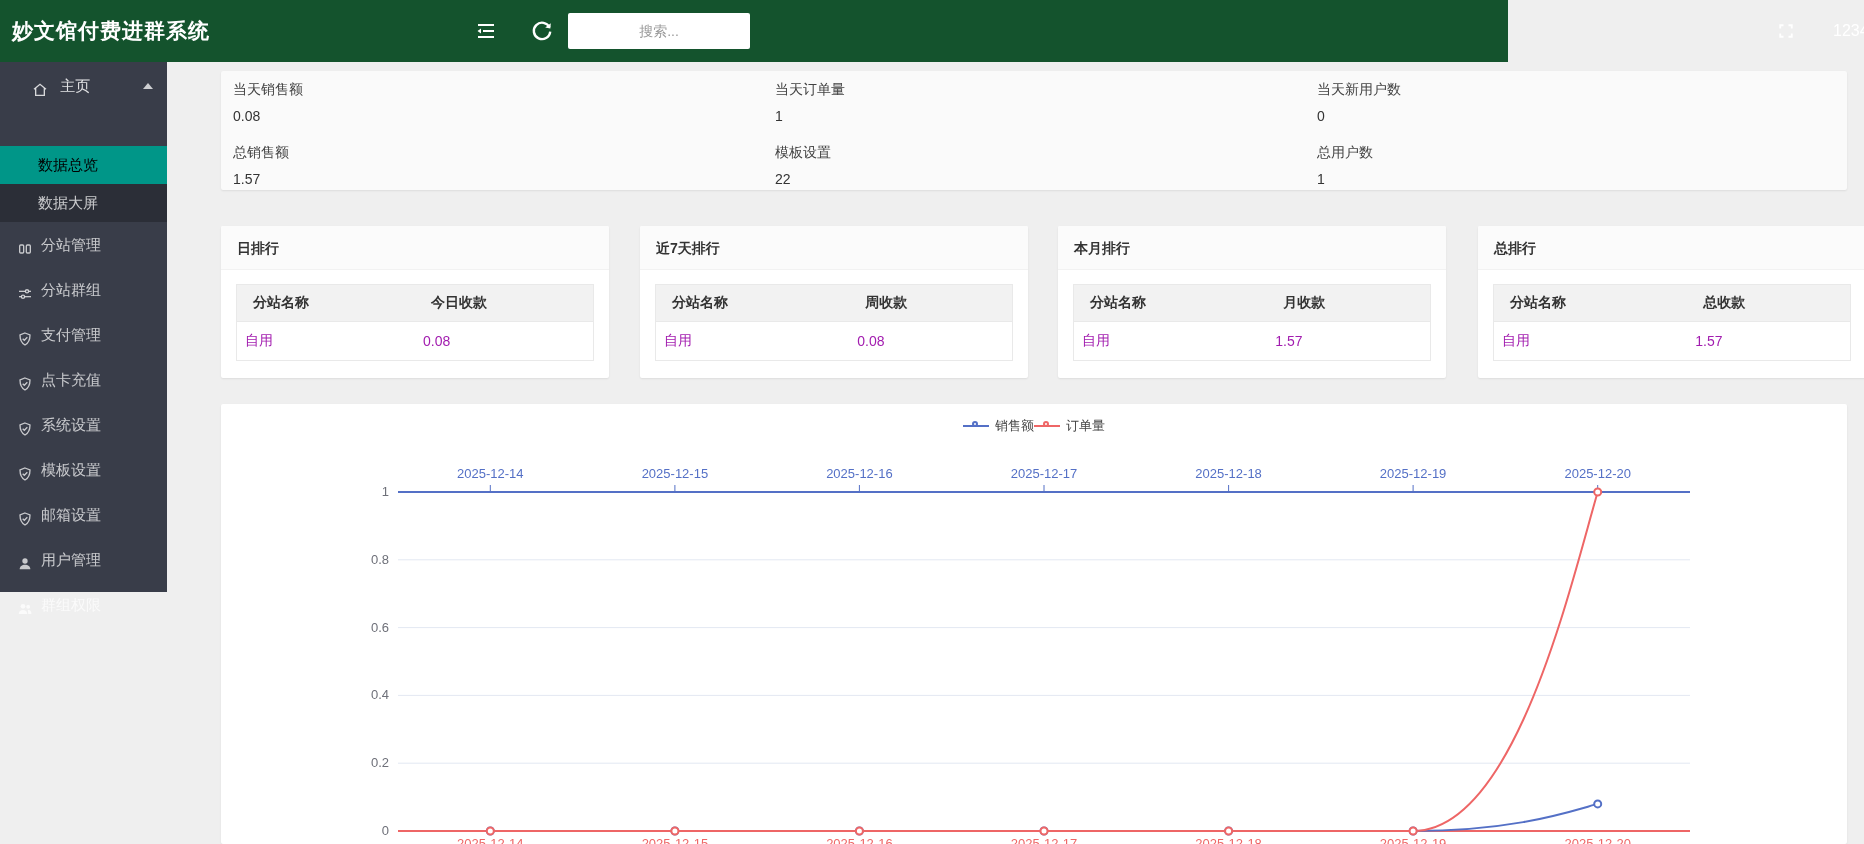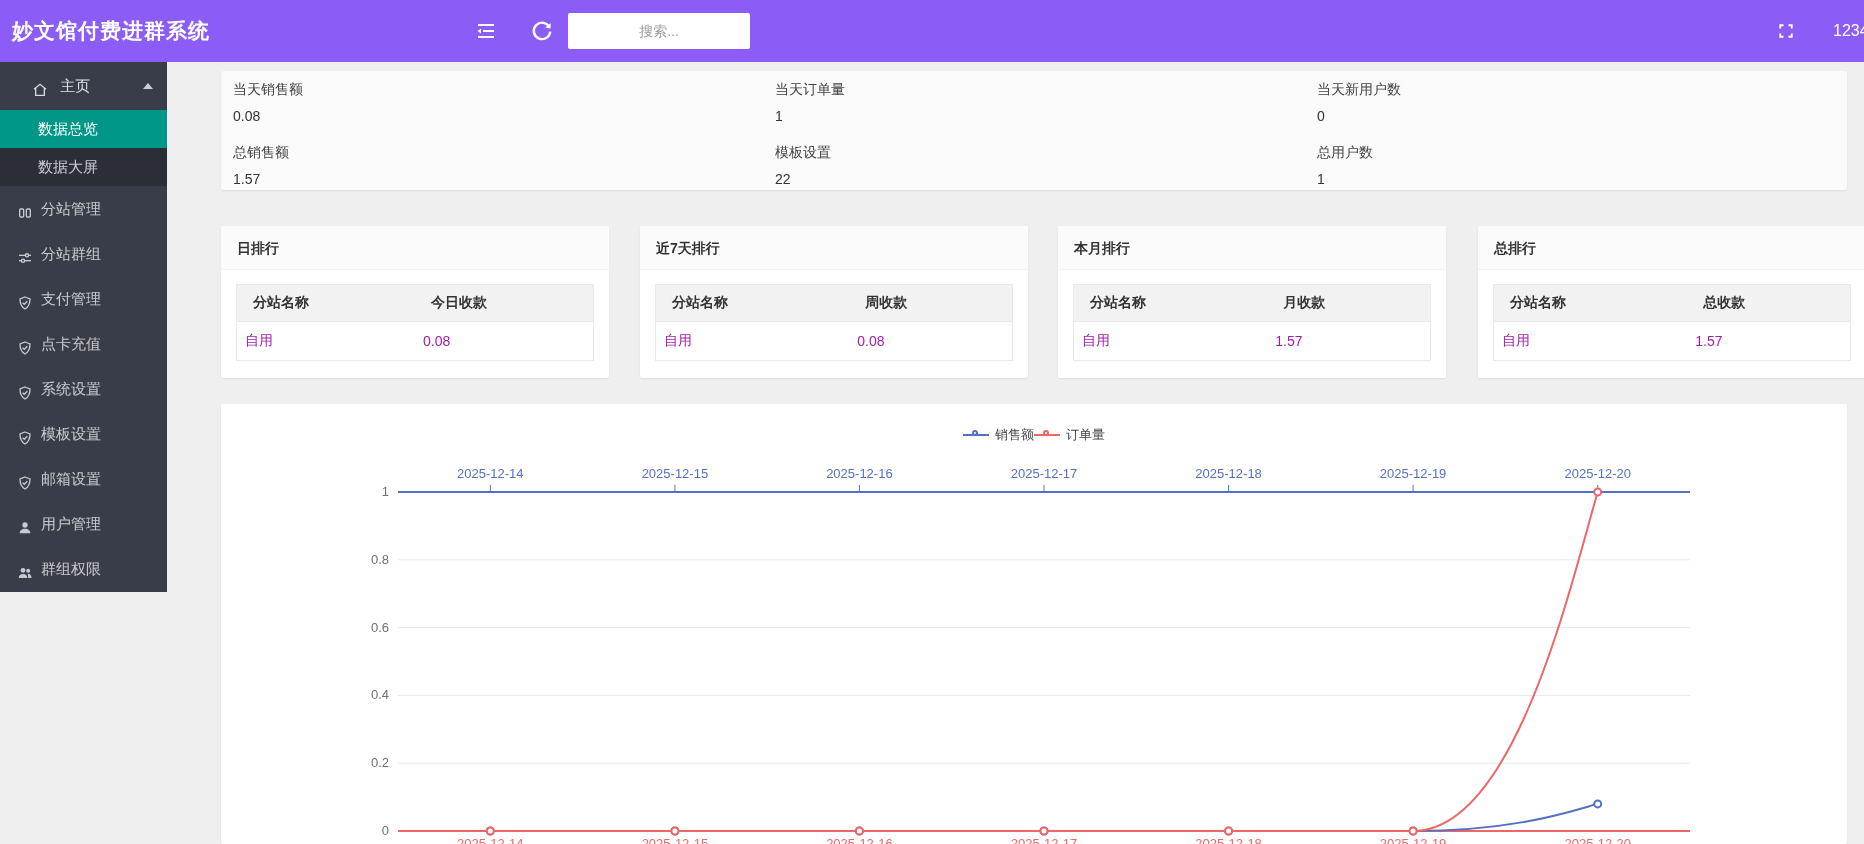--- a/index.html
+++ b/index.html
@@ -1,39 +1,39 @@
 <!DOCTYPE html>
 <html><head>
 <meta charset="utf-8">
 <style>
   * { margin:0; padding:0; box-sizing:border-box; }
   html,body { width:1864px; height:844px; overflow:hidden; }
   body { font-family:"Liberation Sans","DejaVu Sans",sans-serif; background:#efefef; }
   .viewport { position:relative; width:1864px; height:844px; overflow:hidden; background:#efefef; }
 
   
-  .topbar { position:absolute; left:0; top:0; width:1864px; height:62px; background:#8b5cf6; z-index:20; }
+  .topbar { position:absolute; left:0; top:0; width:1508px; height:62px; background:#14532d; z-index:20; }
   .app-title { position:absolute; left:12px; top:0; line-height:62px; color:#fff; font-size:21px; font-weight:bold; letter-spacing:1px; }
   .hicon { position:absolute; top:19px; width:24px; height:24px; color:#fff; cursor:pointer; }
   .hicon svg { width:100%; height:100%; display:block; }
   .icon-collapse { left:474px; }
   .icon-refresh { left:530px; }
   .search-box { position:absolute; left:568px; top:13px; width:182px; height:36px; background:#fff; border:none; border-radius:2px; padding:0 10px; font-size:14px; color:#333; outline:none; font-family:inherit;text-align:center; }
   .search-box::placeholder { color:#9a9a9a; }
   .icon-fullscreen { left:1776px; top:21px; width:20px; height:20px; }
   .topbar-user { position:absolute; left:1833px; top:0; line-height:62px; color:#fff; font-size:16px; white-space:nowrap; cursor:pointer; }
 
   
   .sidebar { position:absolute; left:0; top:62px; width:167px; height:530px; background:#393d49; z-index:10; }
   .nav-parent { position:relative; height:48px; line-height:48px; color:rgba(255,255,255,.85); font-size:15px; padding-left:32px; cursor:pointer; }
   .nav-parent .nav-ic { display:inline-block; width:18px; vertical-align:-3px; margin-right:6px; }
   .nav-caret { position:absolute; right:14px; top:21px; width:0; height:0; border-left:5px solid transparent; border-right:5px solid transparent; border-bottom:6px solid rgba(255,255,255,.75); }
   .nav-sub { background:#2b2e37; }
   .nav-subitem { height:38px; line-height:38px; padding-left:38px; color:rgba(255,255,255,.75); font-size:15px; cursor:pointer; }
-  .nav-subitem.active { background:#009688; color:#ffffff; }
+  .nav-subitem.active { background:#009688; color:#000000;margin-top:36px; }
   .nav-item { position:relative; height:45px; line-height:45px; color:rgba(255,255,255,.72); font-size:15px; padding-left:17px; cursor:pointer; white-space:nowrap; }
   .nav-item .nav-ic { display:inline-block; width:18px; vertical-align:-3px; margin-right:6px; }
   .nav-ic svg { width:16px; height:16px; display:block; margin-top:0; }
   .nav-parent .nav-ic svg, .nav-item .nav-ic svg { display:inline-block; vertical-align:middle; }
 
   
   .card { position:absolute; background:#fff; border-radius:2px; box-shadow:0 1px 2px rgba(0,0,0,.08); }
 
   
   .stats-card { left:221px; top:71px; width:1626px; height:119px; background:#fafafa; display:flex; }
@@ -46,21 +46,21 @@
   .rank-card { top:226px; width:388px; height:152px; }
   .rank-card .card-header { height:44px; line-height:44px; padding-left:16px; font-size:14px; font-weight:600; color:#333; background:#fbfbfb; border-bottom:1px solid #f2f2f2; border-radius:2px 2px 0 0; }
   .rank-card .card-body { padding:14px 15px; }
   table.mini { width:100%; border-collapse:collapse; border:1px solid #e9e9e9; background:#fff; }
   table.mini th { background:#f2f2f2; text-align:left; font-size:14px; font-weight:bold; color:#333; padding:9px 16px; border-bottom:1px solid #e9e9e9; }
   table.mini td { font-size:14px; color:#a21caf; padding:10px 8px; }
   .rank-1 { left:221px; } .rank-2 { left:640px; } .rank-3 { left:1058px; } .rank-4 { left:1478px; }
 
   
   .chart-card { left:221px; top:404px; width:1626px; height:440px; overflow:hidden; }
-  .chart-legend { position:absolute; left:0; top:22px; width:100%; display:flex; justify-content:center; z-index:2; }
+  .chart-legend { position:absolute; left:0; top:13px; width:100%; display:flex; justify-content:center; z-index:2; }
   .legend-item { display:flex; align-items:center; gap:6px; font-size:13px; color:#454545; cursor:pointer; }
   .lg-line { position:relative; display:inline-block; width:26px; height:2px; background:#999; }
   .lg-dot { position:absolute; left:9px; top:-4px; width:6px; height:6px; border-radius:50%; background:#fff; border:2px solid #999; }
   .chart-svg { position:absolute; left:0; top:0; }
 </style>
 </head>
 <body>
 
 <div class="viewport">
 

